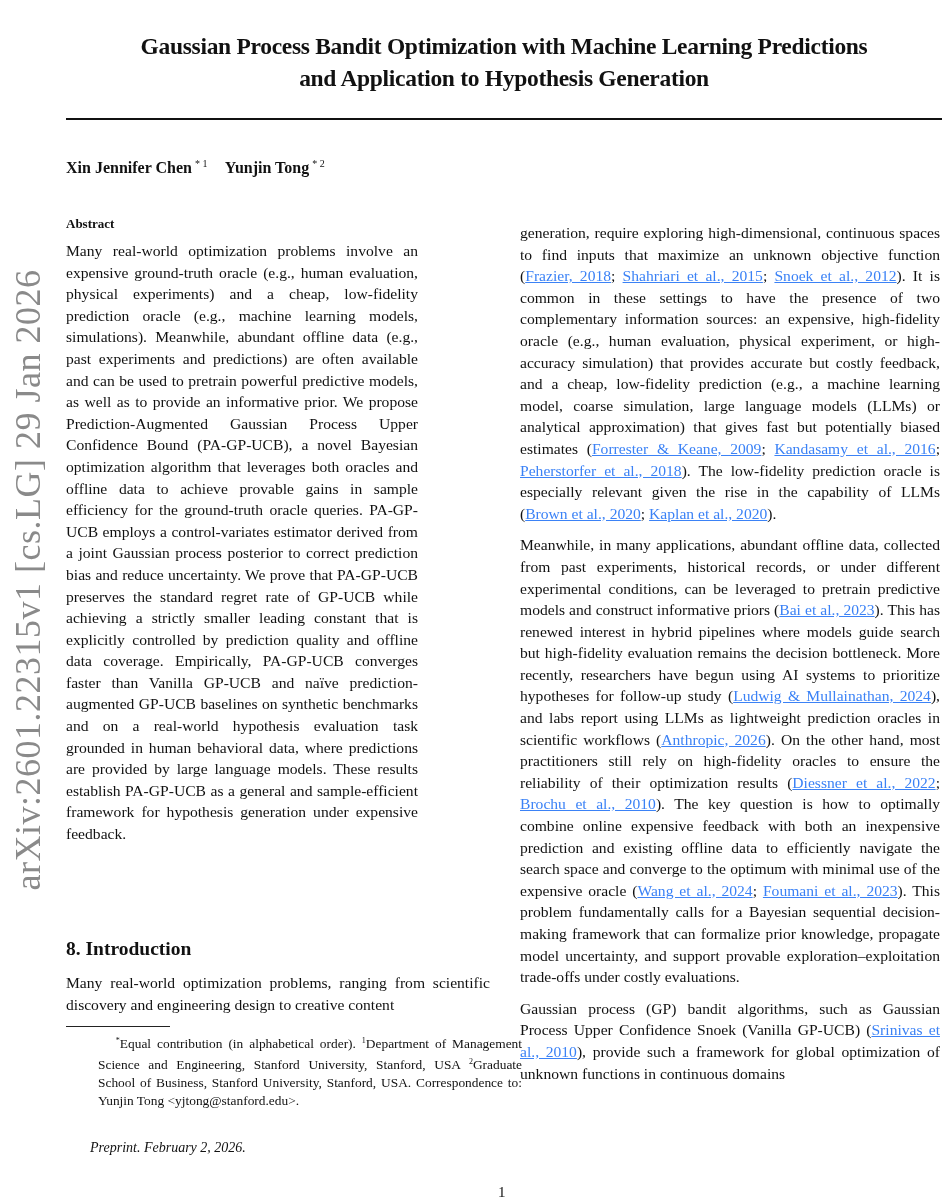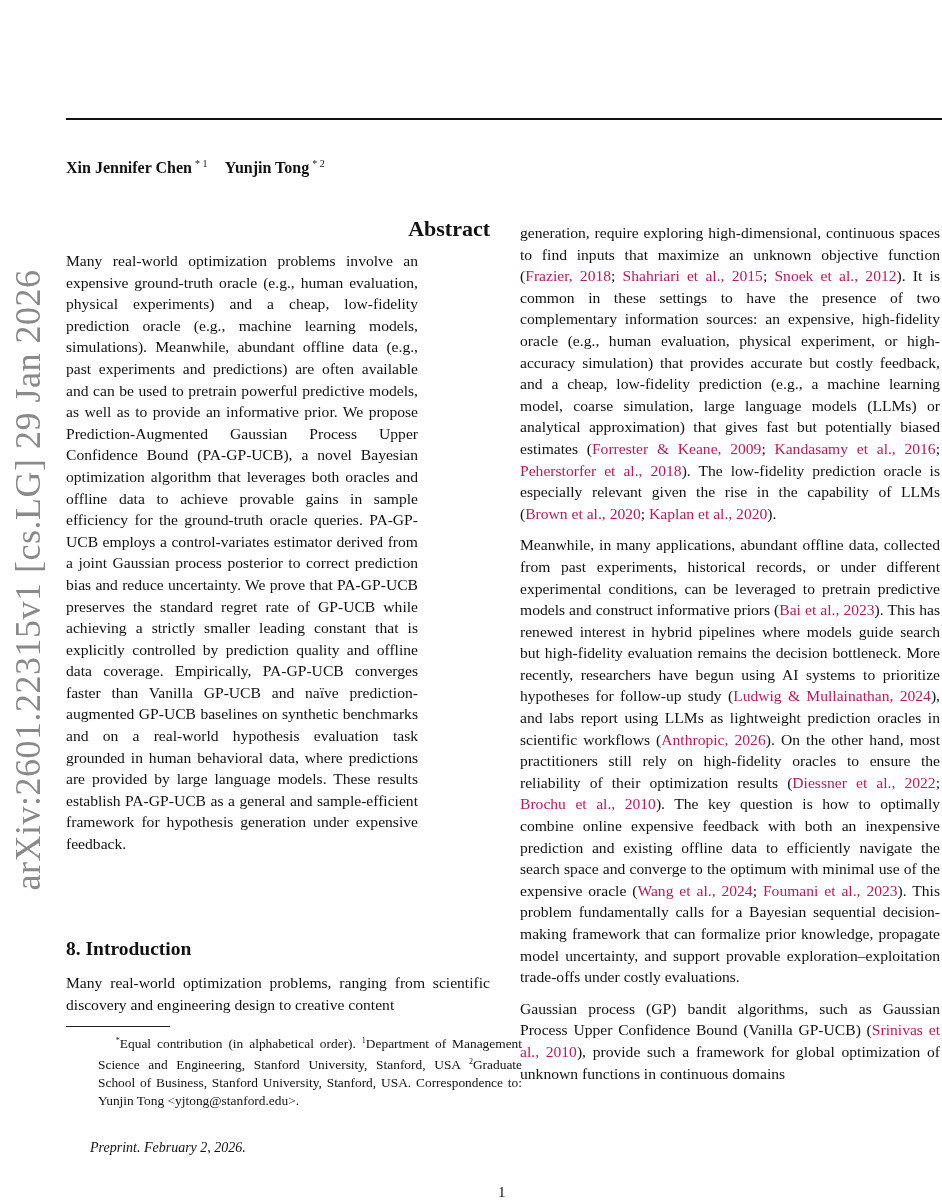--- a/index.html
+++ b/index.html
@@ -11,43 +11,45 @@
        letter-spacing: 0.5px; }
   .title { position: absolute; left: 66px; top: 30px; width: 876px; text-align: center;
        font-weight: bold; font-size: 23.5px; line-height: 32px; letter-spacing: -0.3px; }
   .title-rule { position: absolute; left: 66px; top: 118px; width: 876px; height: 2px; background: #111; }
   .authors { position: absolute; left: 66px; top: 158px; width: 876px; text-align: left;
        font-weight: bold; font-size: 16px; }
   .authors sup { font-weight: normal; font-size: 10px; vertical-align: 6px; margin-left: 3px; }
   .authors .gap { display: inline-block; width: 10px; }
   .col-left { position: absolute; left: 66px; top: 216px; width: 424px; }
   .col-right { position: absolute; left: 520px; top: 222px; width: 420px; }
-  .abstract-head { text-align: right; font-weight: bold; font-size: 22px; margin: 0 0 8px 0; }
+  .abstract-head { text-align: left; font-weight: bold; font-size: 13px; margin: 0 0 8px 0; }
   .abstract { width: 352px; font-size: 15.6px; line-height: 21.6px;
        text-align: justify; hyphens: manual; }
   .section-head { position: absolute; left: 66px; top: 938px; font-weight: bold; font-size: 19.5px; }
   .intro-left { position: absolute; left: 66px; top: 972px; width: 424px; font-size: 15.6px;
        line-height: 21.6px; text-align: justify; }
   .fn-rule { position: absolute; left: 66px; top: 1026px; width: 104px; height: 1px; background: #222; }
   .footnote { position: absolute; left: 66px; top: 1032px; width: 424px; font-size: 13.4px;
        line-height: 18px; text-align: justify; margin-left: 32px; }
   .footnote sup { font-size: 8px; vertical-align: 5px; }
   .preprint { position: absolute; left: 66px; top: 1140px; font-style: italic; font-size: 14px; margin-left: 24px; }
   .page-num { position: absolute; left: 498px; top: 1184px; font-size: 15px; }
   .para { font-size: 15.6px; line-height: 21.6px; text-align: justify; margin: 0 0 10px 0; }
-  .cite { color: #be185d; }
+  .cite { color: #3b82f6; text-decoration: underline; }
 </style>
 </head>
 <body>
 
 <div class="arxiv-stamp">
   <span>arXiv:2601.22315v1  [cs.LG]  29 Jan 2026</span>
 </div>
 
 <div class="title">
+  <div>Gaussian Process Bandit Optimization with Machine Learning Predictions</div>
+  <div>and Application to Hypothesis Generation</div>
 </div>
 <div class="title-rule"></div>
 
 <div class="authors">
   <span>Xin Jennifer Chen</span><sup>* 1</sup>
   <span class="gap"></span>
   <span>Yunjin Tong</span><sup>* 2</sup>
 </div>
 
 <div class="col-left">
@@ -61,16 +63,16 @@
 <div class="fn-rule"></div>
 <div class="footnote">
   &nbsp;&nbsp;&nbsp;<sup>*</sup><span>Equal contribution (in alphabetical order).  </span><sup>1</sup><span>Department of Management Science and Engineering, Stanford University, Stanford, USA </span><sup>2</sup><span>Graduate School of Business, Stanford University, Stanford, USA. Correspondence to: Yunjin Tong &lt;yjtong@stanford.edu&gt;.</span>
 </div>
 
 <div class="preprint">Preprint. February 2, 2026.</div>
 
 <div class="col-right">
   <p class="para"><span>generation, require exploring high-dimensional, continuous spaces to find inputs that maximize an unknown objective function (</span><a class="cite">Frazier, 2018</a><span>; </span><a class="cite">Shahriari et al., 2015</a><span>; </span><a class="cite">Snoek et al., 2012</a><span>).  It is common in these settings to have the presence of two complementary information sources: an expensive, high-fidelity oracle (e.g., human evaluation, physical experiment, or high-accuracy simulation) that provides accurate but costly feedback, and a cheap, low-fidelity prediction (e.g., a machine learning model, coarse simulation, large language models (LLMs) or analytical approximation) that gives fast but potentially biased estimates (</span><a class="cite">Forrester &amp; Keane, 2009</a><span>; </span><a class="cite">Kandasamy et al., 2016</a><span>; </span><a class="cite">Peherstorfer et al., 2018</a><span>). The low-fidelity prediction oracle is especially relevant given the rise in the capability of LLMs (</span><a class="cite">Brown et al., 2020</a><span>; </span><a class="cite">Kaplan et al., 2020</a><span>).</span></p>
   <p class="para"><span>Meanwhile, in many applications, abundant offline data, collected from past experiments, historical records, or under different experimental conditions, can be leveraged to pretrain predictive models and construct informative priors (</span><a class="cite">Bai et al., 2023</a><span>). This has renewed interest in hybrid pipelines where models guide search but high-fidelity evaluation remains the decision bottleneck. More recently, researchers have begun using AI systems to prioritize hypotheses for follow-up study (</span><a class="cite">Ludwig &amp; Mullainathan, 2024</a><span>), and labs report using LLMs as lightweight prediction oracles in scientific workflows (</span><a class="cite">Anthropic, 2026</a><span>).  On the other hand, most practitioners still rely on high-fidelity oracles to ensure the reliability of their optimization results (</span><a class="cite">Diessner et al., 2022</a><span>; </span><a class="cite">Brochu et al., 2010</a><span>).  The key question is how to optimally combine online expensive feedback with both an inexpensive prediction and existing offline data to efficiently navigate the search space and converge to the optimum with minimal use of the expensive oracle (</span><a class="cite">Wang et al., 2024</a><span>; </span><a class="cite">Foumani et al., 2023</a><span>). This problem fundamentally calls for a Bayesian sequential decision-making framework that can formalize prior knowledge, propagate model uncertainty, and support provable exploration–exploitation trade-offs under costly evaluations.</span></p>
-  <p class="para"><span>Gaussian process (GP) bandit algorithms, such as Gaussian Process Upper Confidence Bound (Vanilla GP-UCB) (</span><a class="cite">Srinivas et al., 2010</a><span>), provide such a framework for global optimization of unknown functions in continuous domains</span></p>
+  <p class="para"><span>Gaussian process (GP) bandit algorithms, such as Gaussian Process Upper Confidence Snoek (Vanilla GP-UCB) (</span><a class="cite">Srinivas et al., 2010</a><span>), provide such a framework for global optimization of unknown functions in continuous domains</span></p>
 </div>
 
 <div class="page-num">1</div>
 
 </body></html>

